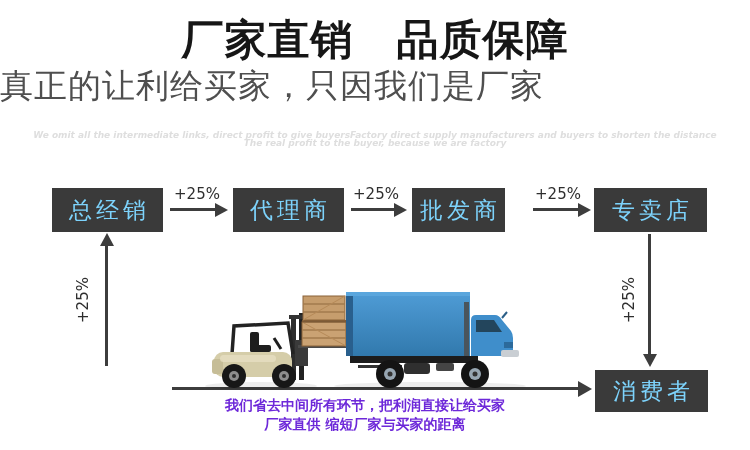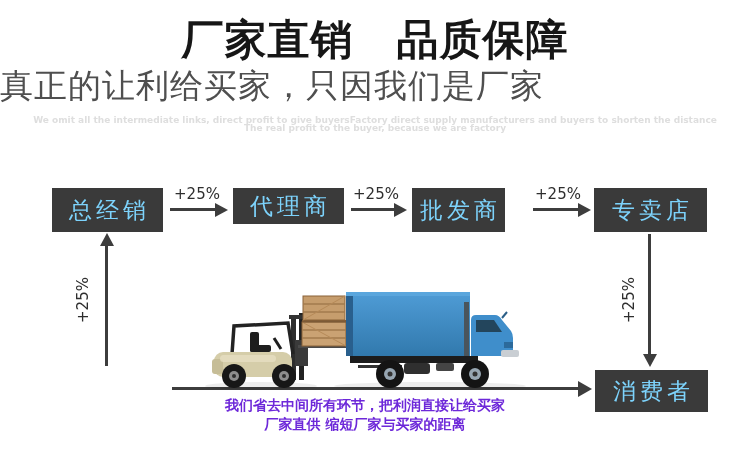--- a/index.html
+++ b/index.html
@@ -9,22 +9,22 @@
   }
   .title {
     position:absolute; top:12px; left:0; width:100%; margin:0;
     text-align:center; font-size:42px; font-weight:600; color:#161616; letter-spacing:1px;
   }
   .subtitle {
     position:absolute; top:64px; left:0; width:100%; margin:0;
     text-align:left; font-size:33px; font-weight:400; color:#4f4f4f; letter-spacing:1px;
   }
   .en-caption {
-    position:absolute; top:116px; left:0; width:100%;
-    text-align:center; font-size:9px; line-height:8px; color:#dedede; font-weight:bold;
+    position:absolute; top:131px; left:0; width:100%;
+    text-align:center; font-size:9px; line-height:8px; color:#dedede; font-weight:bold;font-style:italic;
   }
   .node {
     position:absolute; background:#3a3a3a; color:#7dd3fc;
     display:flex; align-items:center; justify-content:center;
     font-size:23px; font-weight:500; letter-spacing:4px; text-indent:4px;
   }
   .h-arrow { position:absolute; height:3px; background:#3d3d3d; }
   .h-arrow::after {
     content:""; position:absolute; left:100%; top:50%; margin-top:-7px;
     width:0; height:0; border-left:13px solid #3d3d3d;
@@ -69,21 +69,21 @@
   <h1 class="title">厂家直销　品质保障</h1>
   <h2 class="subtitle">真正的让利给买家，只因我们是厂家</h2>
   <div class="en-caption">
     <div>We omit all the intermediate links, direct profit to give buyersFactory direct supply manufacturers and buyers to shorten the distance</div>
     <div>The real profit to the buyer, because we are factory</div>
   </div>
 
   <div class="node" style="left:52px;top:188px;width:111px;height:44px">
     <span>总经销</span>
   </div>
-  <div class="node" style="left:233px;top:188px;width:111px;height:36px">
+  <div class="node" style="left:233px;top:188px;width:111px;height:44px">
     <span>代理商</span>
   </div>
   <div class="node" style="left:412px;top:188px;width:93px;height:44px">
     <span>批发商</span>
   </div>
   <div class="node" style="left:594px;top:188px;width:113px;height:44px">
     <span>专卖店</span>
   </div>
 
   <div class="node" style="left:595px;top:370px;width:113px;height:42px">

